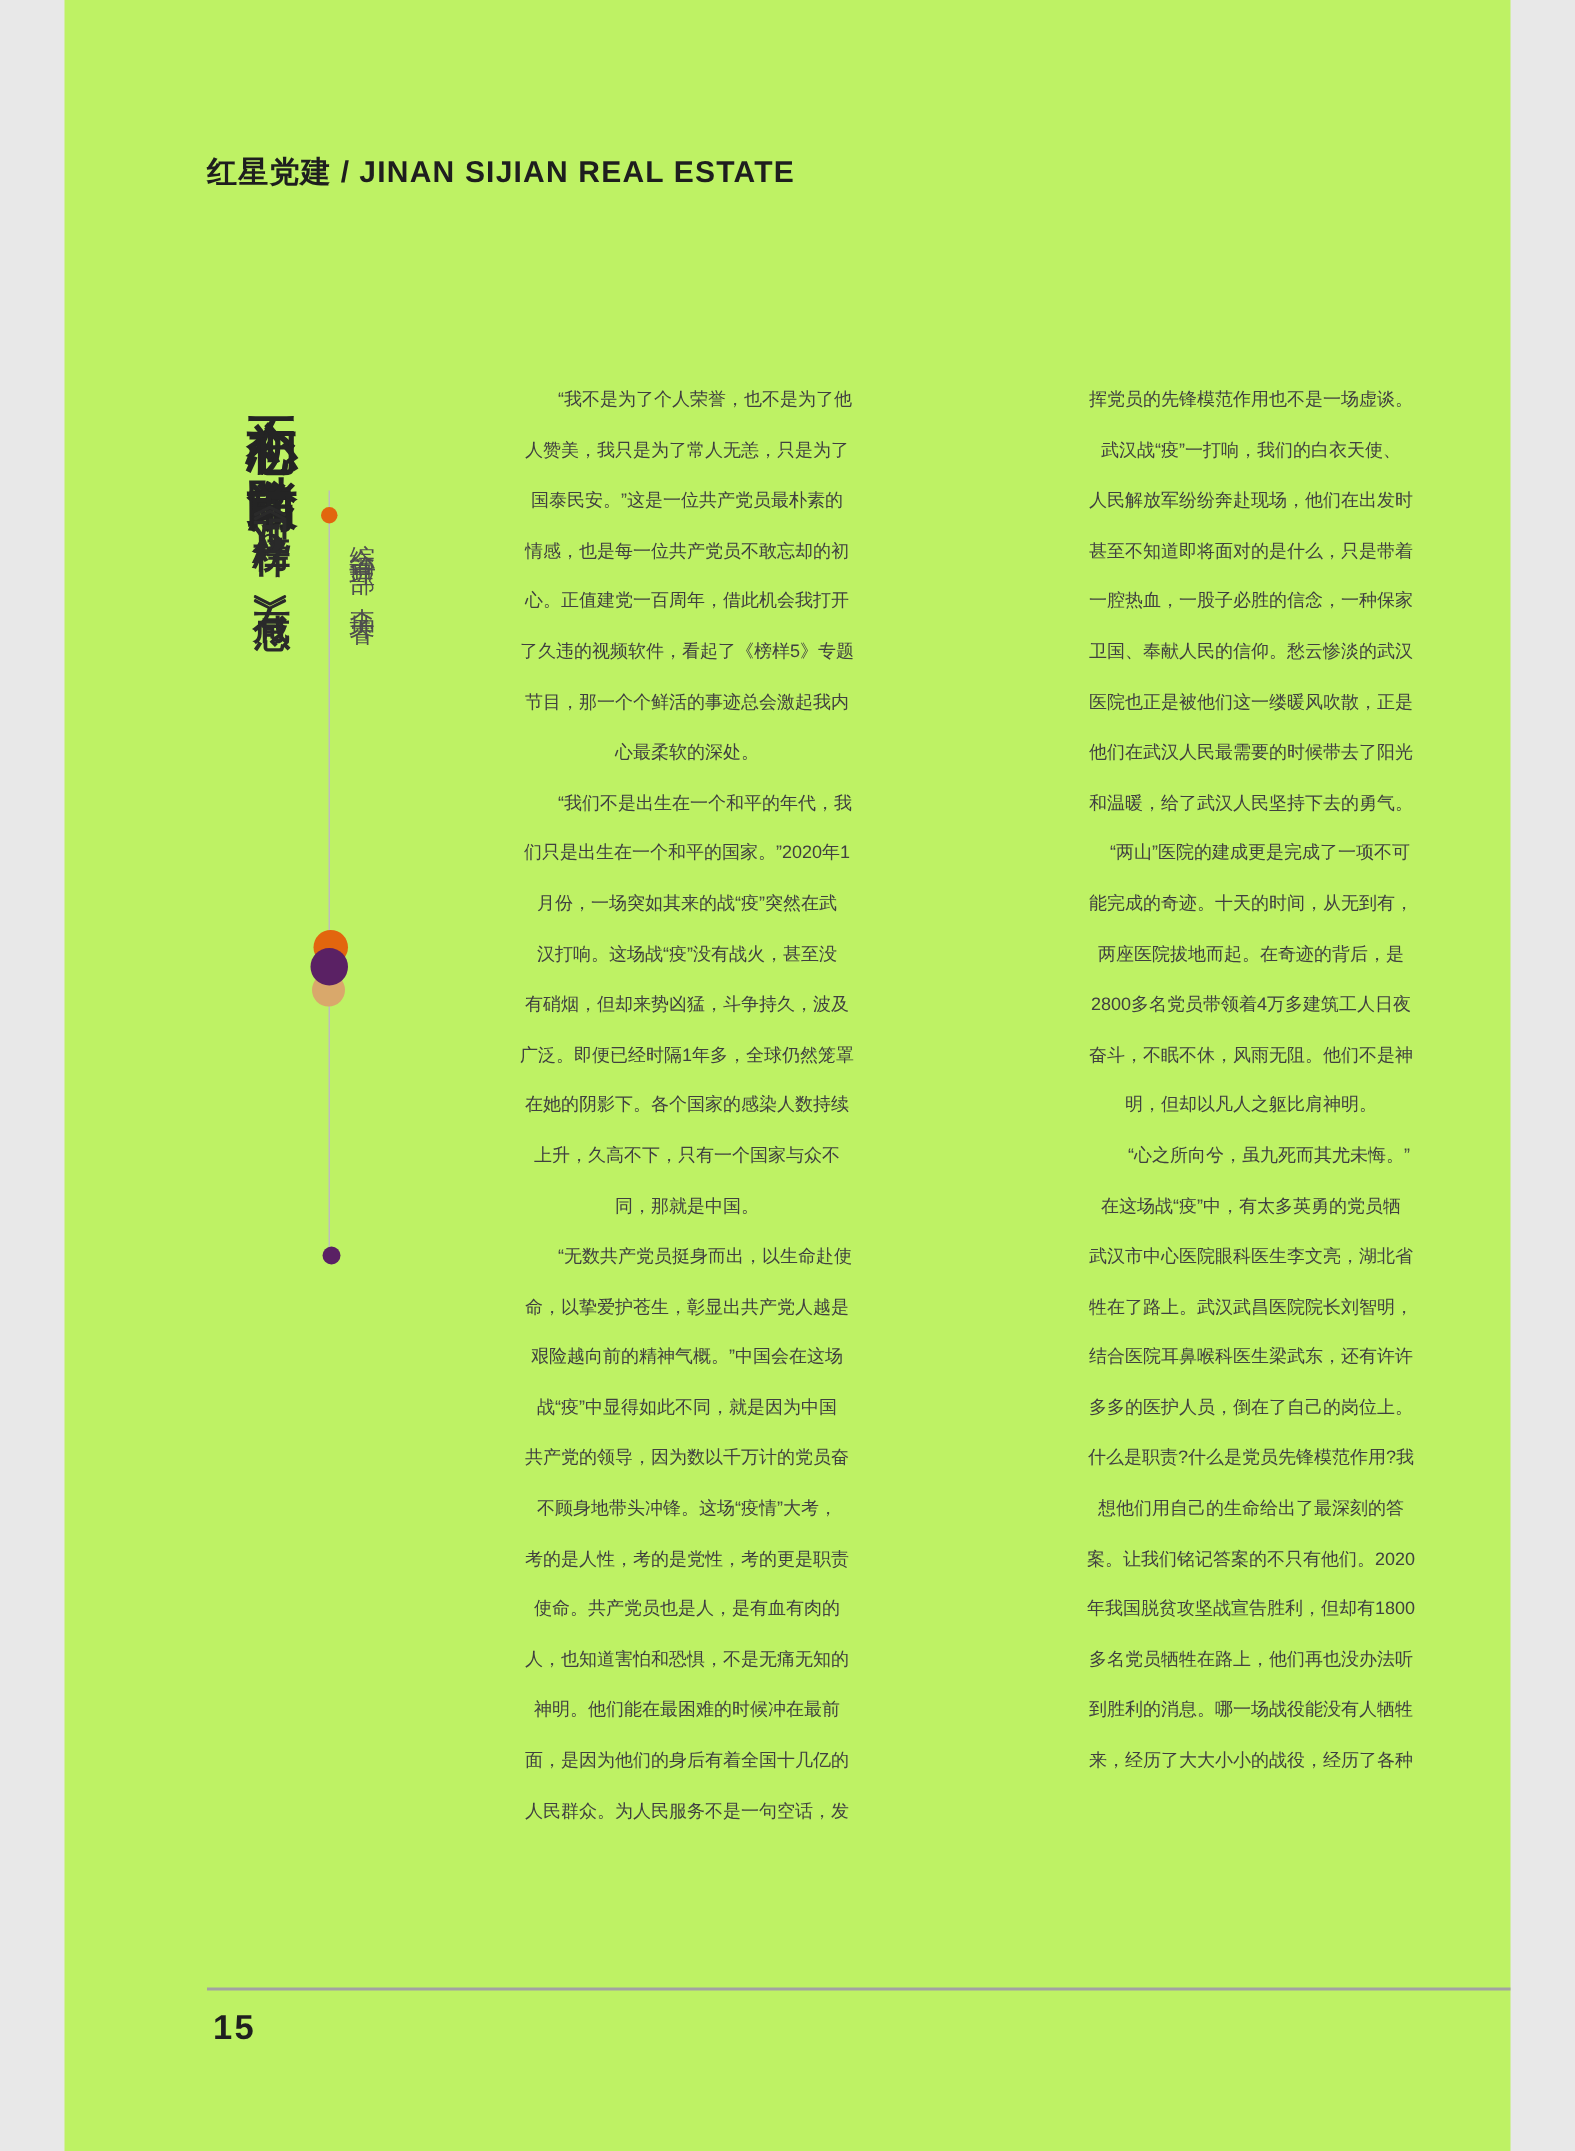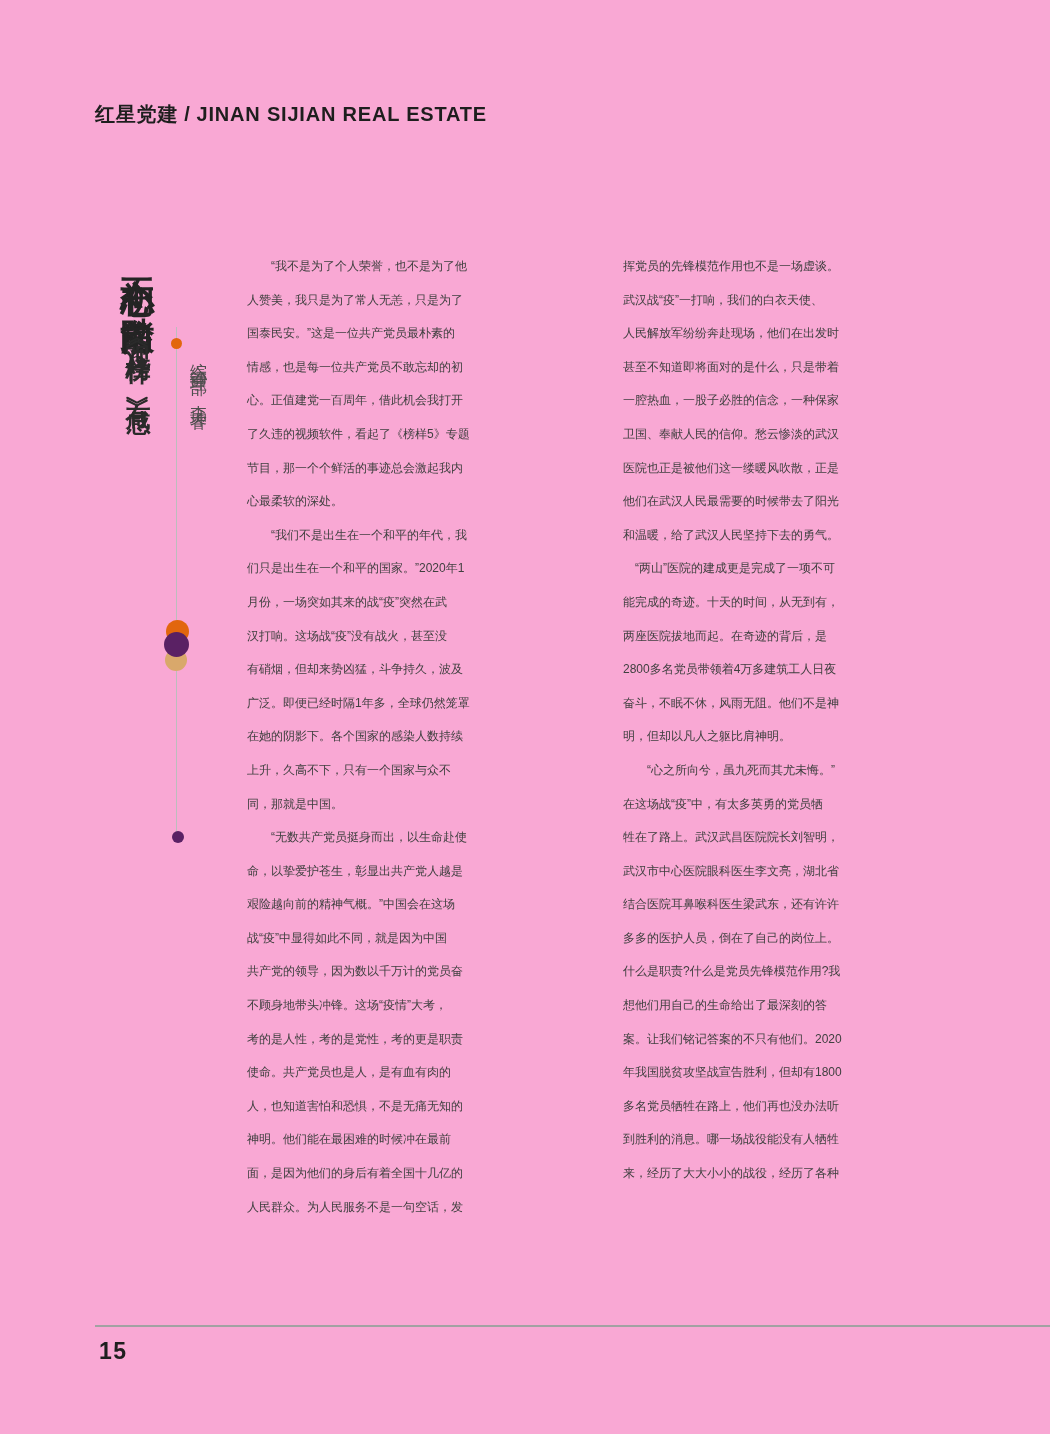--- a/index.html
+++ b/index.html
@@ -1,22 +1,23 @@
 <!DOCTYPE html>
 <html><head>
 <meta charset="utf-8">
 <style>
   html,body{margin:0;padding:0;background:#e8e8e8;}
   .page{
     position:relative;
-    width:1050px;height:1434px;
+    width:964px;height:1434px;
     margin:0 auto;
-    background:#f9a8d4;
+    background:#bef264;
     overflow:hidden;
     font-family:"Liberation Sans",sans-serif;
+    text-align:center;
   }
   
   .header{
     position:absolute;left:95px;top:101px;
     font-size:20px;font-weight:bold;color:#1e1e1e;
     letter-spacing:.8px;white-space:nowrap;
   }
   .header .sep{margin:0 6px;}
   
   .title-block{
@@ -134,22 +135,22 @@
       <div class="text-line">他们在武汉人民最需要的时候带去了阳光</div>
       <div class="text-line">和温暖，给了武汉人民坚持下去的勇气。</div>
       <div class="text-line">　“两山”医院的建成更是完成了一项不可</div>
       <div class="text-line">能完成的奇迹。十天的时间，从无到有，</div>
       <div class="text-line">两座医院拔地而起。在奇迹的背后，是</div>
       <div class="text-line">2800多名党员带领着4万多建筑工人日夜</div>
       <div class="text-line">奋斗，不眠不休，风雨无阻。他们不是神</div>
       <div class="text-line">明，但却以凡人之躯比肩神明。</div>
       <div class="text-line">　　“心之所向兮，虽九死而其尤未悔。”</div>
       <div class="text-line">在这场战“疫”中，有太多英勇的党员牺</div>
+      <div class="text-line">武汉市中心医院眼科医生李文亮，湖北省</div>
       <div class="text-line">牲在了路上。武汉武昌医院院长刘智明，</div>
-      <div class="text-line">武汉市中心医院眼科医生李文亮，湖北省</div>
       <div class="text-line">结合医院耳鼻喉科医生梁武东，还有许许</div>
       <div class="text-line">多多的医护人员，倒在了自己的岗位上。</div>
       <div class="text-line">什么是职责?什么是党员先锋模范作用?我</div>
       <div class="text-line">想他们用自己的生命给出了最深刻的答</div>
       <div class="text-line">案。让我们铭记答案的不只有他们。2020</div>
       <div class="text-line">年我国脱贫攻坚战宣告胜利，但却有1800</div>
       <div class="text-line">多名党员牺牲在路上，他们再也没办法听</div>
       <div class="text-line">到胜利的消息。哪一场战役能没有人牺牲</div>
       <div class="text-line">来，经历了大大小小的战役，经历了各种</div>
     </div>

